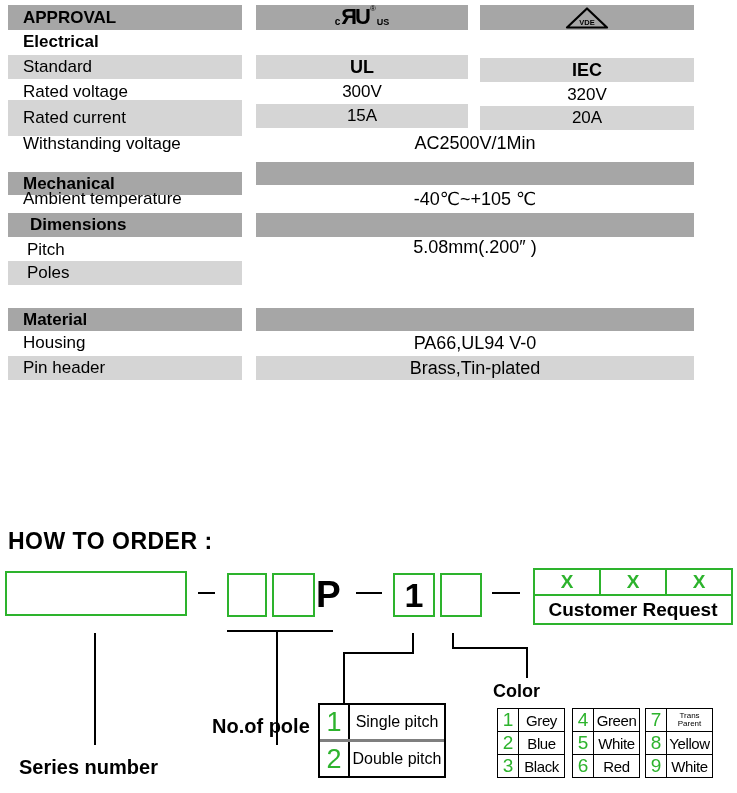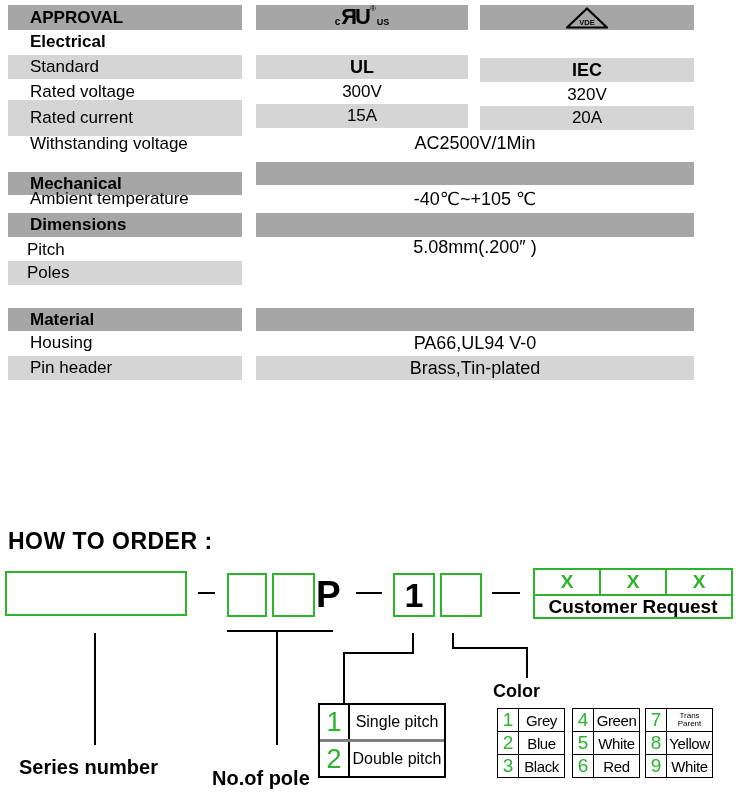--- a/index.html
+++ b/index.html
@@ -7,21 +7,21 @@
     position:relative;width:737px;height:793px;background:#ffffff;overflow:hidden;
     font-family:"Liberation Sans","DejaVu Sans",sans-serif;color:#000;
   }
   .bar{position:absolute;display:flex;align-items:center;}
   .dark{background:#a6a6a6;}
   .light{background:#d5d5d5;}
   .lblcol{left:8px;width:234px;}
   .c2{left:256px;width:212px;}
   .c3{left:480px;width:214px;}
   .cm{left:256px;width:438px;}
-  .lbl{padding-left:22px;font-size:17px;white-space:nowrap;}
+  .lbl{padding-left:15px;font-size:17px;white-space:nowrap;}
   .b{font-weight:bold;}
   .center{justify-content:center;}
   .val{font-size:17px;white-space:nowrap;}
   
   .ul-logo{display:flex;align-items:flex-end;line-height:1;}
   .ul-c{font-size:10px;font-weight:bold;margin-right:1px;}
   .ul-mark{font-size:22px;font-weight:900;letter-spacing:-2px;line-height:0.85;}
   .ul-reg{font-size:8px;align-self:flex-start;margin-top:-3px;margin-left:1px;}
   .ul-us{font-size:9px;font-weight:bold;margin-left:1px;}
   
@@ -29,21 +29,21 @@
   .gbox{position:absolute;border:2px solid #2db32d;background:#fff;box-sizing:border-box;
         display:flex;align-items:center;justify-content:center;}
   .dash{position:absolute;background:#000;}
   .line{position:absolute;background:#000;}
   .req-table{position:absolute;left:533px;top:568px;width:200px;border:2px solid #2db32d;
              box-sizing:border-box;background:#fff;}
   .req-top{display:flex;height:24px;border-bottom:2px solid #2db32d;}
   .req-cell{flex:1;display:flex;align-items:center;justify-content:center;
             border-right:2px solid #2db32d;color:#2db32d;font-size:19px;font-weight:600;}
   .req-cell:last-child{border-right:none;}
-  .req-bottom{height:21px;display:flex;align-items:center;justify-content:center;
+  .req-bottom{height:27px;display:flex;align-items:center;justify-content:center;
               font-size:19px;font-weight:bold;}
   .pitch-table{position:absolute;left:318px;top:703px;width:128px;border:2px solid #000;
                box-sizing:border-box;background:#fff;}
   .pitch-row{display:flex;height:34px;}
   .pitch-row.first{border-bottom:3px solid #7f7f7f;}
   .pitch-num{width:28px;border-right:2px solid #000;display:flex;align-items:center;
              justify-content:center;color:#2db32d;font-size:27px;}
   .pitch-name{flex:1;display:flex;align-items:center;justify-content:center;font-size:16px;
               white-space:nowrap;}
   .color-table{position:absolute;top:708px;border:1.5px solid #000;box-sizing:border-box;background:#fff;}
@@ -260,15 +260,15 @@
       <div class="color-num">8</div>
       <div class="color-name">Yellow</div>
     </div>
     <div class="color-row">
       <div class="color-num">9</div>
       <div class="color-name">White</div>
     </div>
   </div>
 
   <div class="heading" style="left:19px;top:756px;font-size:20px">Series number</div>
-  <div class="heading" style="left:212px;top:767px;font-size:20px">No.of pole</div>
+  <div class="heading" style="left:212px;top:715px;font-size:20px">No.of pole</div>
 
 </div>
 
 </body></html>

